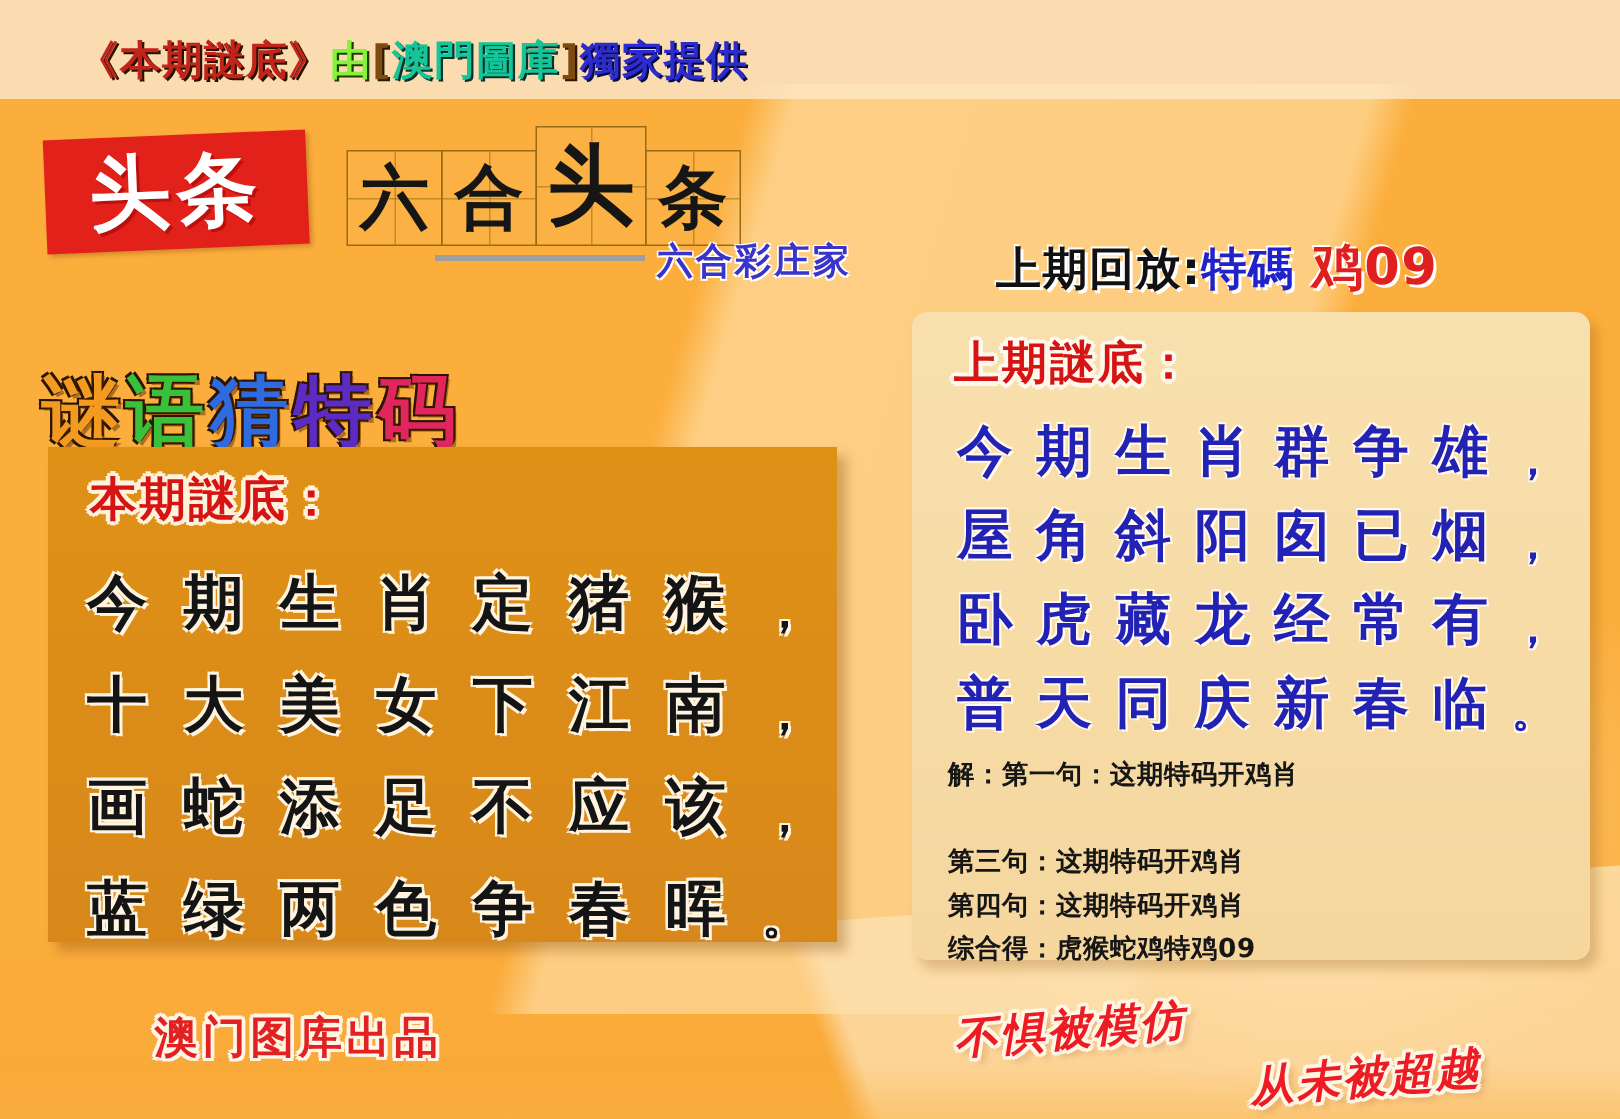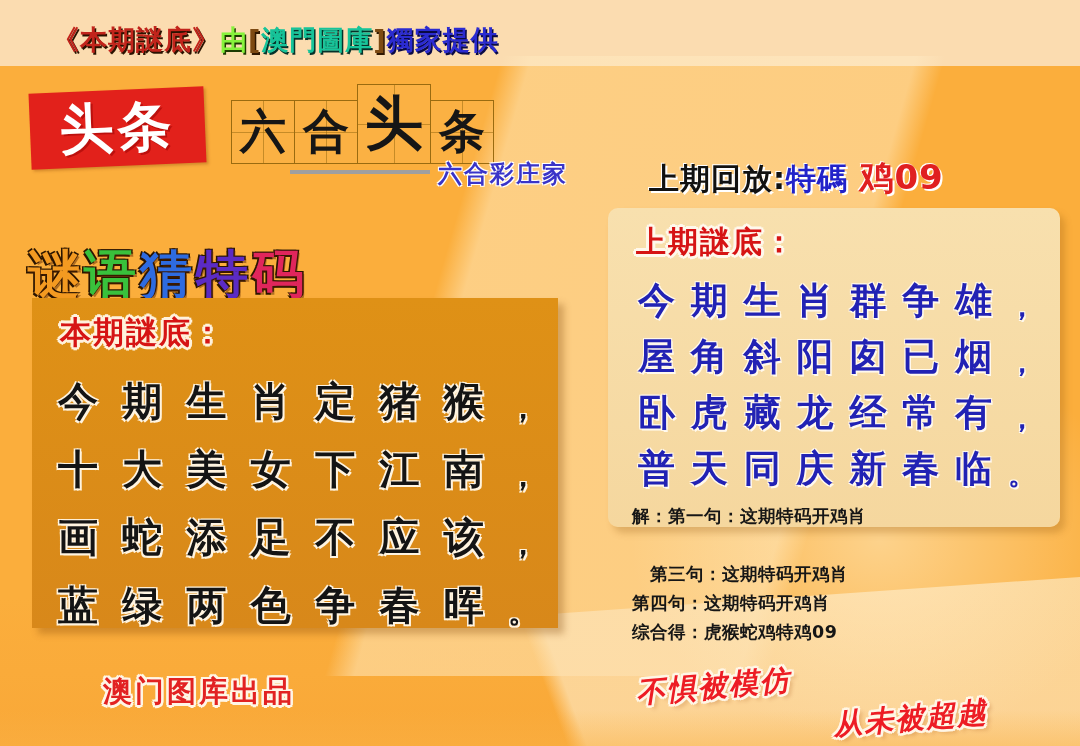--- a/index.html
+++ b/index.html
@@ -97,21 +97,21 @@
   .issue{
     position:absolute;left:556px;top:72px;
     font-size:63px;font-weight:bold;letter-spacing:1px;white-space:nowrap;
     color:#F4581F;
     text-shadow:
       3px 0 0 #FFF3DF,-3px 0 0 #FFF3DF,0 3px 0 #FFF3DF,0 -3px 0 #FFF3DF,
       2px 2px 0 #FFF3DF,-2px 2px 0 #FFF3DF,2px -2px 0 #FFF3DF,-2px -2px 0 #FFF3DF,
       5px 5px 6px rgba(150,70,0,.30);
   }
   .recall{
-    position:absolute;left:649px;top:155px;white-space:nowrap;
+    position:absolute;left:664px;top:155px;white-space:nowrap;
     font-size:30px;font-weight:bold;letter-spacing:1px;
   }
   .recall .blk{color:#111;text-shadow:2px 2px 0 #fff,-1px -1px 0 #fff;}
   .recall .blu{color:#2222C9;text-shadow:2px 2px 0 #fff,-1px -1px 0 #fff;}
   .recall .red{color:#E02020;font-size:34px;text-shadow:2px 2px 0 #fff,-1px -1px 0 #fff;}
 
   
   .rainbow{
     position:absolute;left:28px;top:240px;white-space:nowrap;
     font-size:52px;font-weight:bold;letter-spacing:4px;
@@ -148,21 +148,21 @@
   }
   .box-left .ln .ch{display:inline-block;}
   .box-left .ln .pn{font-size:30px;align-self:flex-end;}
   .bl1{top:76px;}
   .bl2{top:144px;}
   .bl3{top:212px;}
   .bl4{top:280px;}
 
   
   .box-right{
-    position:absolute;left:608px;top:208px;width:452px;height:319px;
+    position:absolute;left:608px;top:208px;width:452px;height:432px;
     background:linear-gradient(180deg,#F8E0AE 0%,#F5D79E 100%);
     border-radius:10px;
     box-shadow:5px 6px 7px rgba(140,80,10,.26);
   }
   .box-right .hd{
     position:absolute;left:28px;top:14px;
     color:#D61414;font-size:30px;font-weight:bold;letter-spacing:2px;
     text-shadow:2px 2px 0 #FFF8EC,-2px -2px 0 #FFF8EC,2px -2px 0 #FFF8EC,-2px 2px 0 #FFF8EC,
                 0 3px 0 #FFF8EC,0 -3px 0 #FFF8EC,3px 0 0 #FFF8EC,-3px 0 0 #FFF8EC;
   }
@@ -177,21 +177,21 @@
   .pr2{top:124px;}
   .pr3{top:180px;}
   .pr4{top:236px;}
   .box-right .exp{
     position:absolute;left:24px;width:410px;
     color:#161616;font-size:17.5px;font-weight:bold;letter-spacing:.5px;
     white-space:nowrap;
   }
   .ex1{top:296px;}
   .ex2{top:325px;}
-  .ex3{top:354px;margin-left:18px;}
+  .ex3{top:354px;}
   .ex4{top:383px;}
   .ex5{top:412px;}
 
   
   .foot-left{
     position:absolute;left:103px;top:672px;white-space:nowrap;
     color:#E22222;font-size:29px;font-weight:bold;letter-spacing:3px;
     text-shadow:2px 2px 0 #FFF6E6,-2px -2px 0 #FFF6E6,2px -2px 0 #FFF6E6,-2px 2px 0 #FFF6E6,
                 0 2.5px 0 #FFF6E6,0 -2.5px 0 #FFF6E6,2.5px 0 0 #FFF6E6,-2.5px 0 0 #FFF6E6;
     font-family:Liberation Serif, serif;

